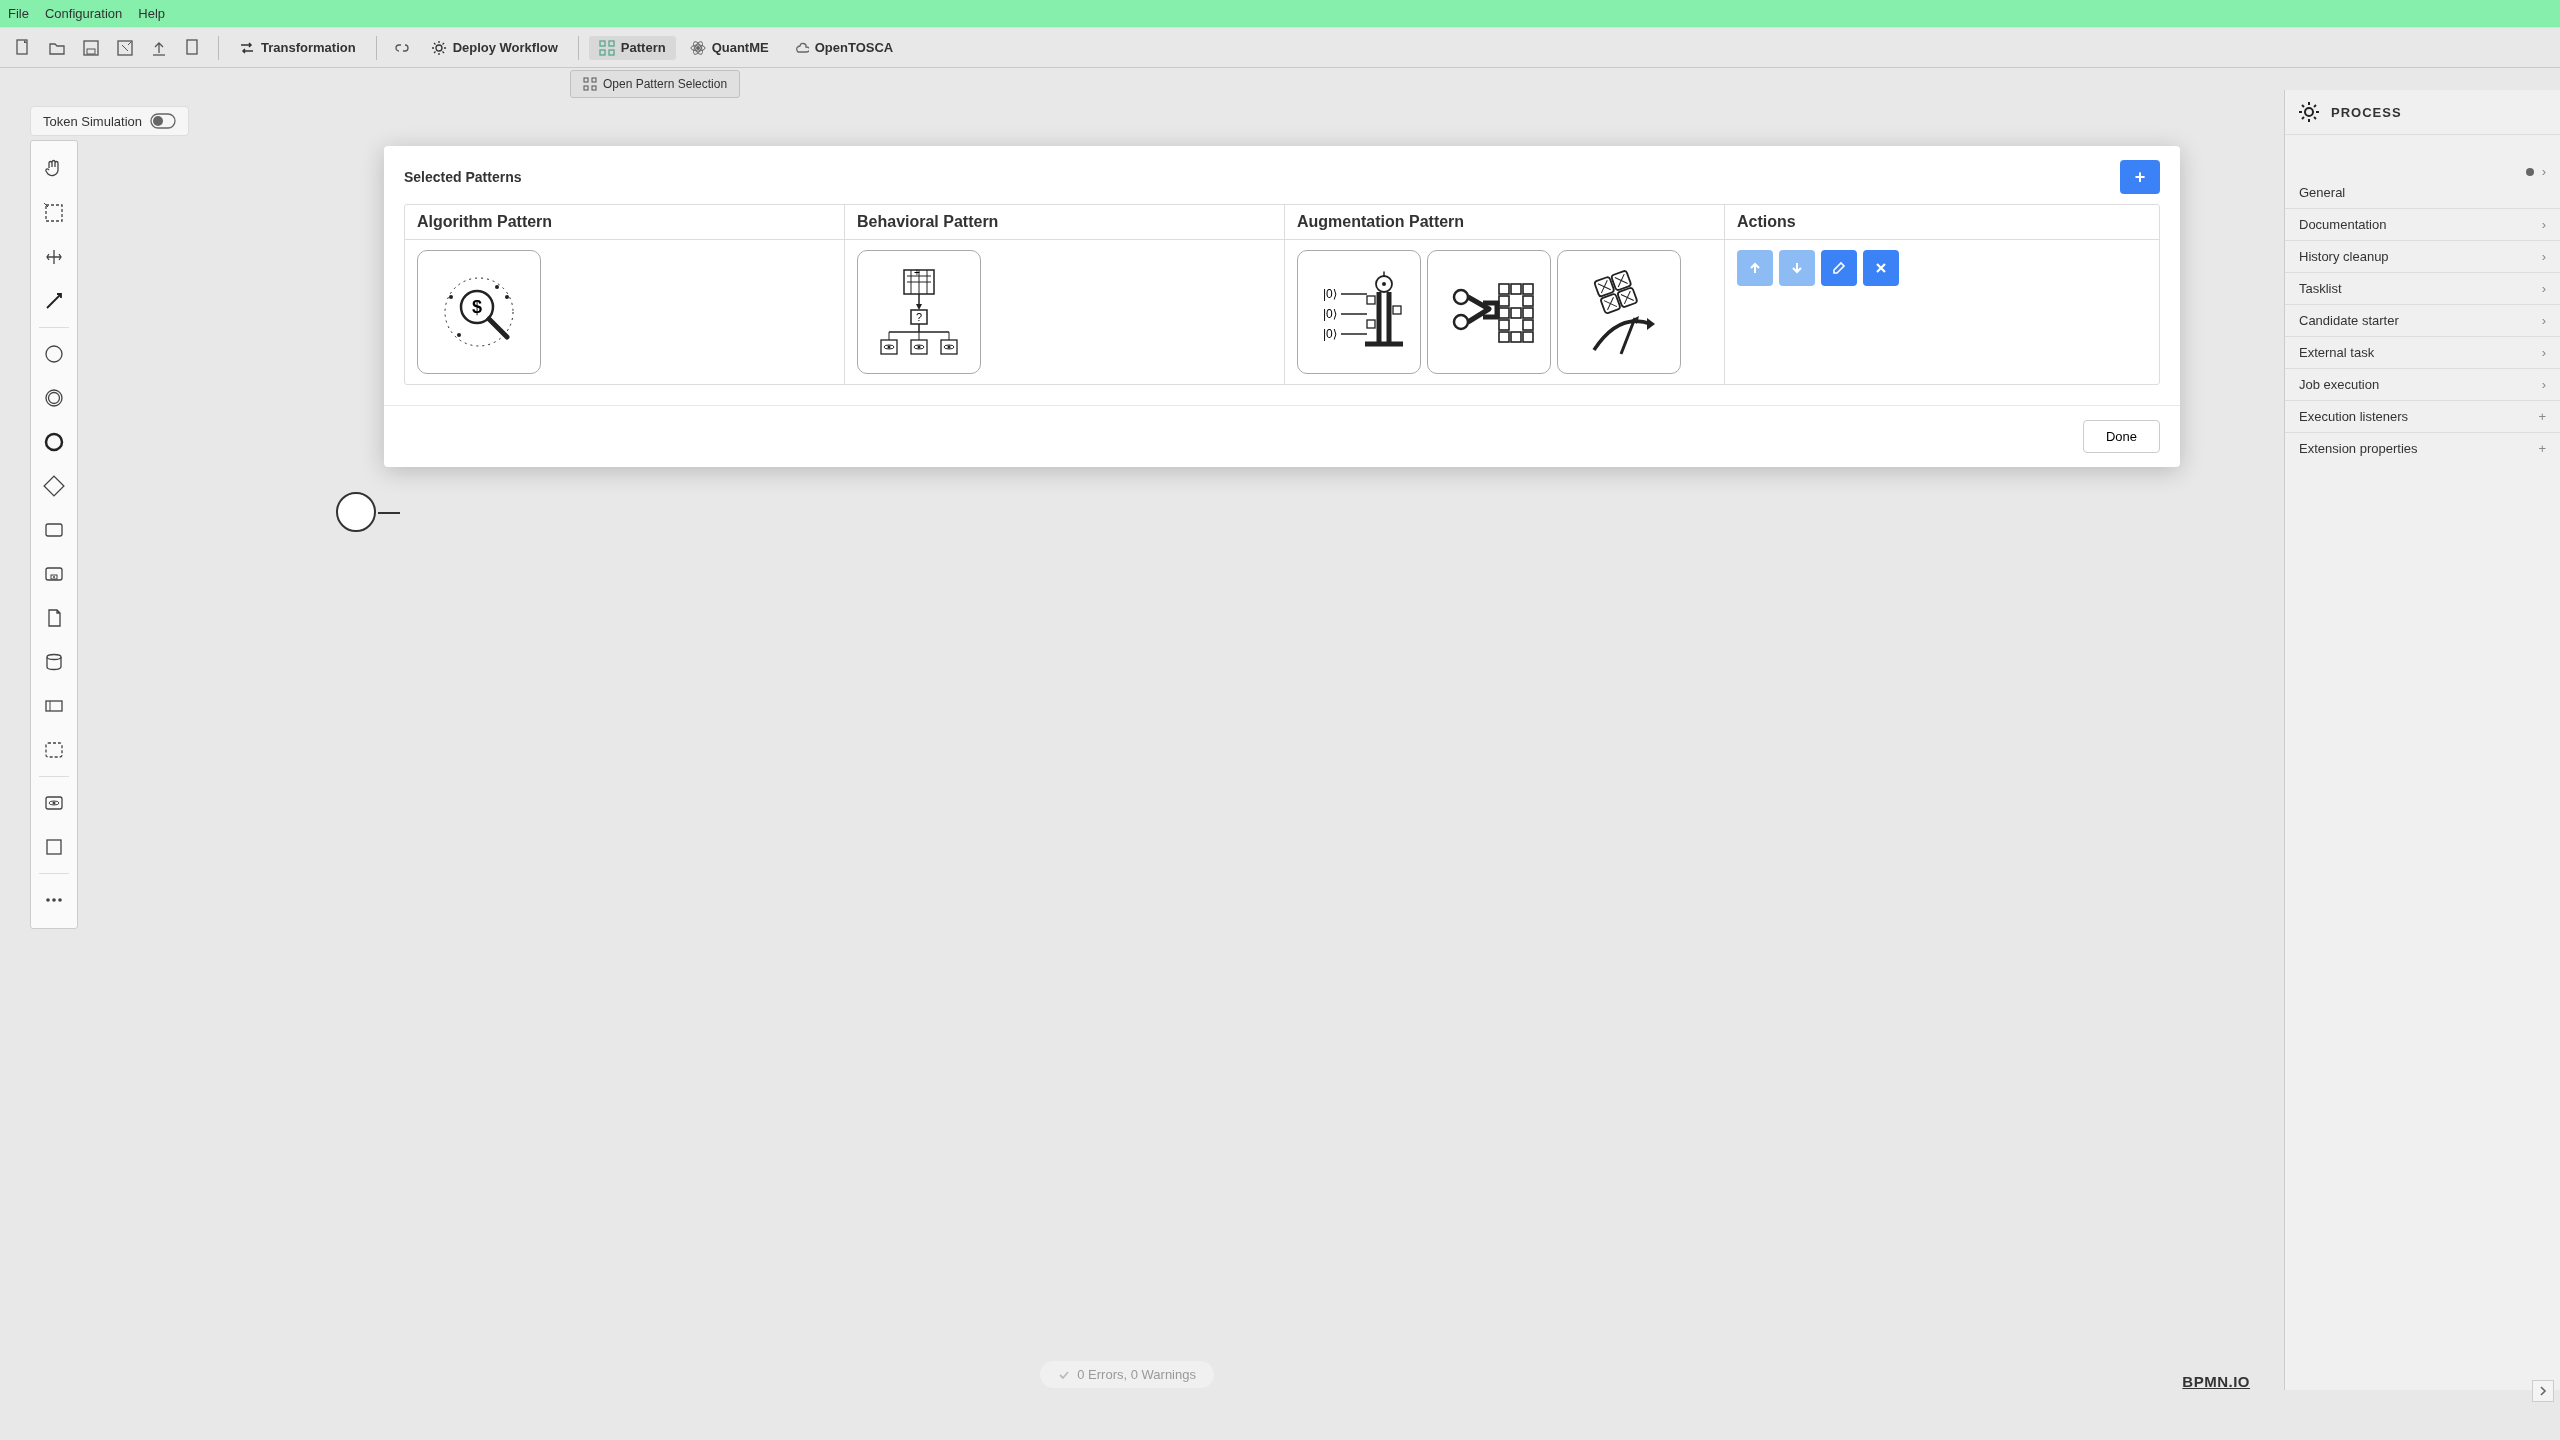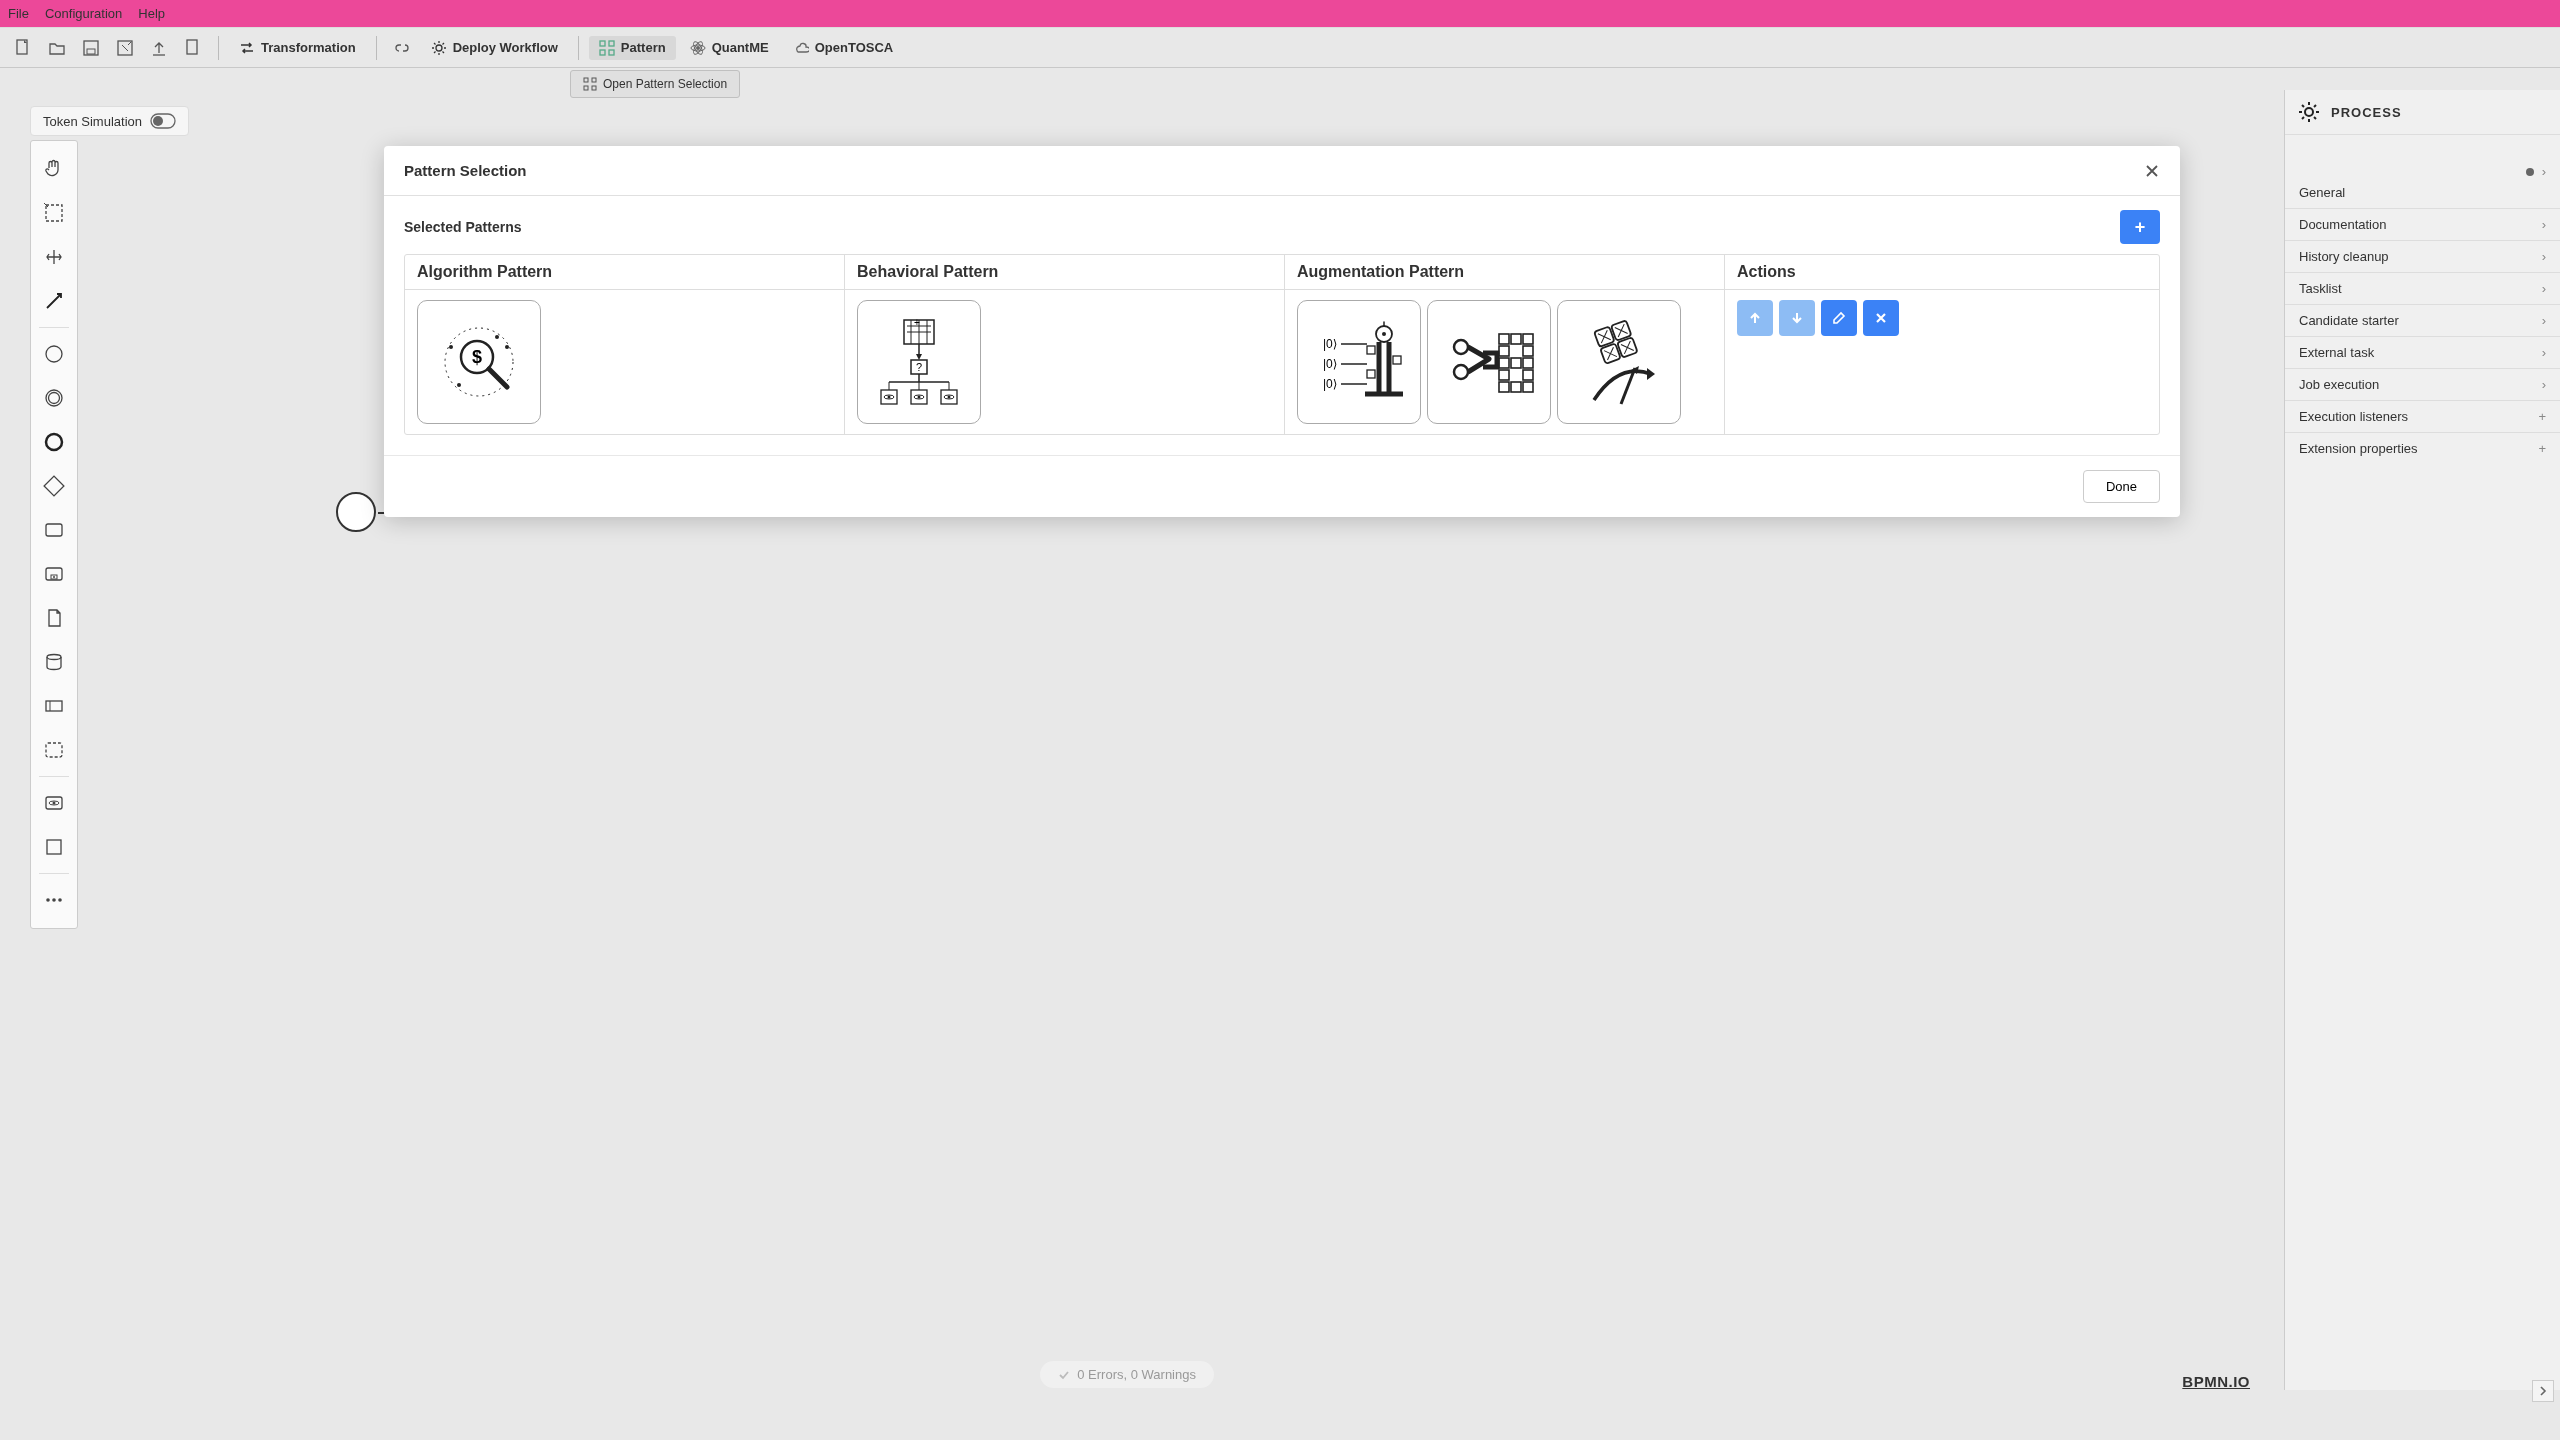--- a/index.html
+++ b/index.html
@@ -16,21 +16,21 @@
 }
 
 
 .menubar {
   display: flex;
   align-items: center;
   height: 28px;
   padding: 0 8px;
   gap: 16px;
   font-size: 13px;
-  background: #ec4899;
+  background: #86efac;
   border-bottom: 1px solid #ddd;
 }
 .menubar span { cursor: pointer; }
 
 
 .toolbar {
   display: flex;
   align-items: center;
   height: 40px;
   padding: 0 8px;
@@ -606,28 +606,20 @@
     <span>Execution listeners</span>
       <span class="chev">+</span>
   </div>
   <div class="item">
     <span>Extension properties</span>
       <span class="chev">+</span>
   </div>
 </div>
 
 <div class="modal">
-  <div class="mhdr">
-    <span>Pattern Selection</span>
-    <span class="close">
-      <svg width="16" height="16">
-          <path d="M3 3 L13 13 M13 3 L3 13" stroke="#555" stroke-width="1.8"></path>
-        </svg>
-    </span>
-  </div>
   <div class="subhdr">
     <span>Selected Patterns</span>
     <div class="addbtn">+</div>
   </div>
   <div class="tablewrap">
     <div class="colhdrs">
       <div class="col col-algo">Algorithm Pattern</div>
       <div class="col col-beh">Behavioral Pattern</div>
       <div class="col col-aug">Augmentation Pattern</div>
       <div class="col col-act">Actions</div>

